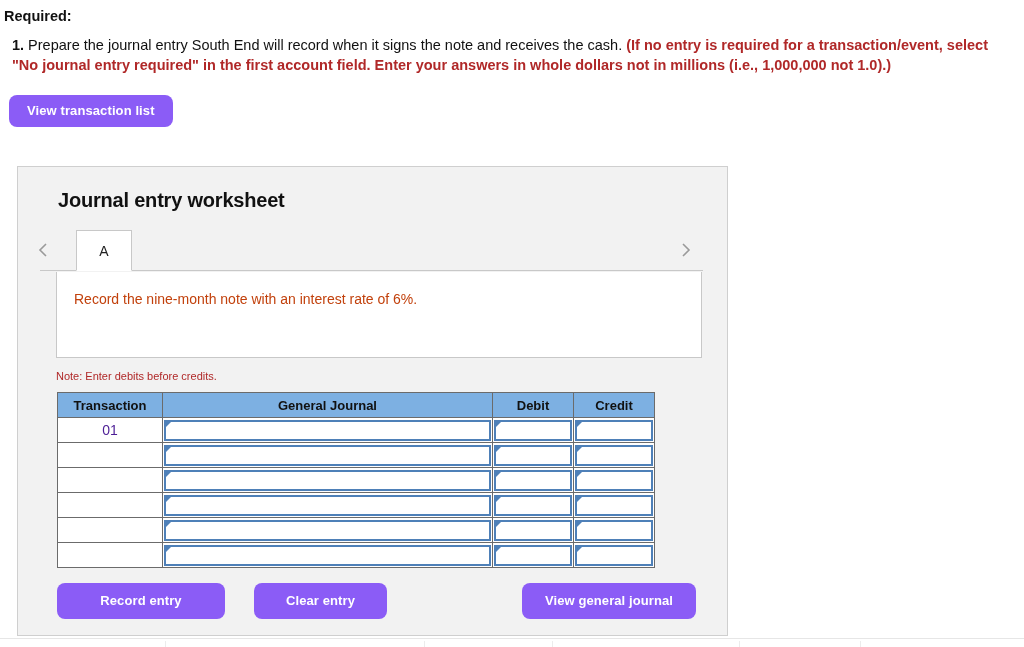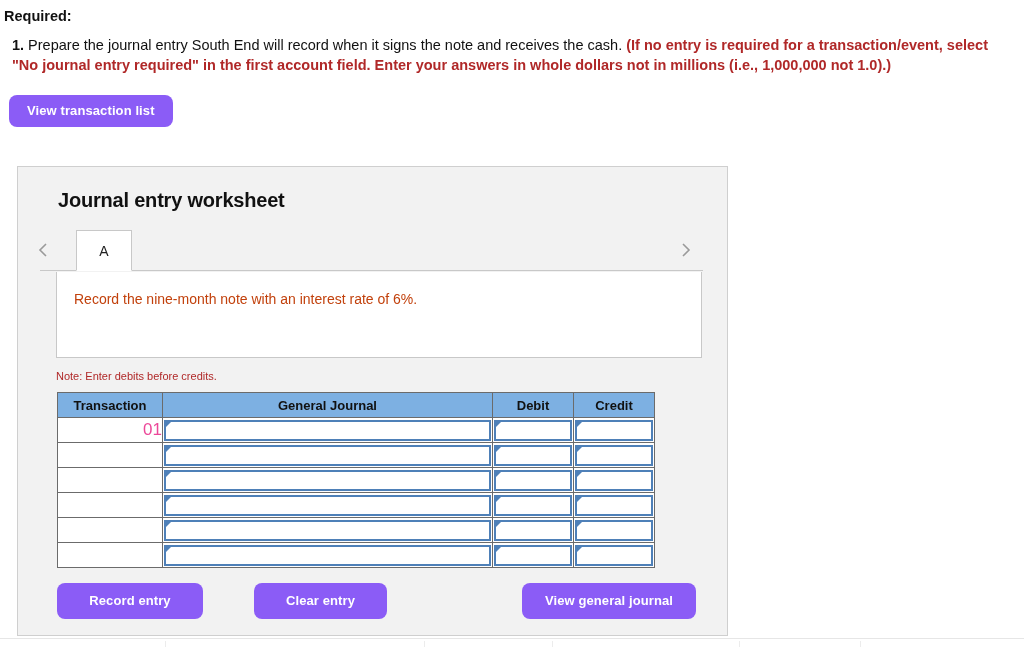--- a/index.html
+++ b/index.html
@@ -183,23 +183,23 @@
     padding: 0;
     background: #ffffff;
     vertical-align: middle;
   }
   .col-trans { width: 105px; }
   .col-gj    { width: 330px; }
   .col-deb   { width: 81px; }
   .col-cre   { width: 81px; }
 
   .td-trans {
-    text-align: right;
-    font-size: 17px;
-    color: #ec4899;
+    text-align: center;
+    font-size: 14px;
+    color: #4c1d95;
   }
   .cellfield {
     position: relative;
     display: block;
     margin: 1px;
     height: 21px;
     background: #ffffff;
     border: 2px solid #4e80b8;
     box-sizing: border-box;
     cursor: text;
@@ -228,21 +228,21 @@
   
   .btnrow {
     position: relative;
     margin: 15px 0 0 0;
     height: 40px;
   }
   .btn-record {
     position: absolute;
     left: 39px;
     top: 0;
-    width: 146px;
+    width: 168px;
     text-align: center;
     padding: 11px 0;
   }
   .btn-clear {
     position: absolute;
     left: 236px;
     top: 0;
     width: 133px;
     text-align: center;
     padding: 11px 0;

